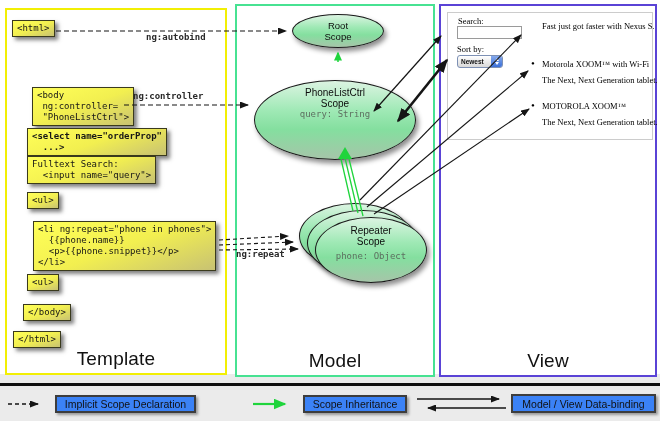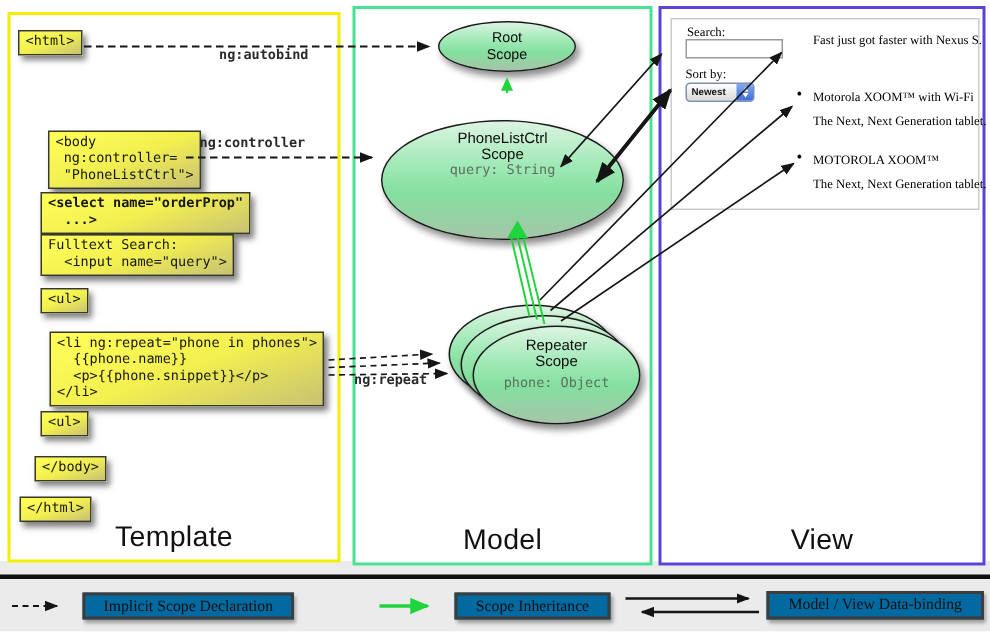--- a/index.html
+++ b/index.html
@@ -56,23 +56,23 @@
   .tri-up{border-bottom:3px solid #fff;}
   .tri-down{border-top:3px solid #fff;}
   .phone-item{position:absolute;left:531px;width:126px;}
   .phone-name,.phone-desc{position:relative;font-size:8.5px;line-height:11px;white-space:nowrap;}
   .phone-name{padding-left:11px;}
   .phone-name::before{content:"\2022";position:absolute;left:0;top:-1px;font-size:11px;}
   .phone-desc{padding-left:11px;margin-top:5px;}
   
   #legend-strip{left:0;top:374px;width:660px;height:47px;background:#ebebeb;}
   #legend-divider{left:0;top:383px;width:660px;height:3px;background:#0f0f0f;}
-  .legend-box{position:absolute;box-sizing:border-box;background:#0369a1;border:2px solid #3d3d3d;
+  .legend-box{position:absolute;box-sizing:border-box;background:#3b82f6;border:2px solid #3d3d3d;
     box-shadow:1.5px 2px 2.5px rgba(0,0,0,.35);display:flex;align-items:center;justify-content:center;
-    font-size:10.5px;color:#111;white-space:nowrap;font-family:Liberation Serif, serif;}
+    font-size:10.5px;color:#111;white-space:nowrap;}
   
   #arrows-overlay{position:absolute;left:0;top:0;width:660px;height:421px;pointer-events:none;}
 </style>
 </head>
 <body>
 
 <div class="abs" id="legend-strip"></div>
 <div class="abs" id="legend-divider"></div>
 
 <div class="panel" id="template-panel">

